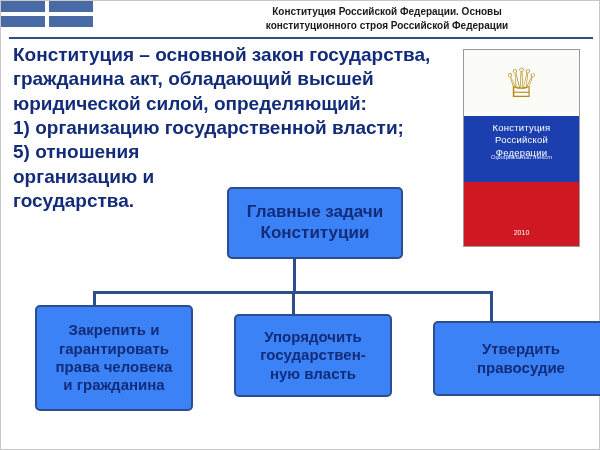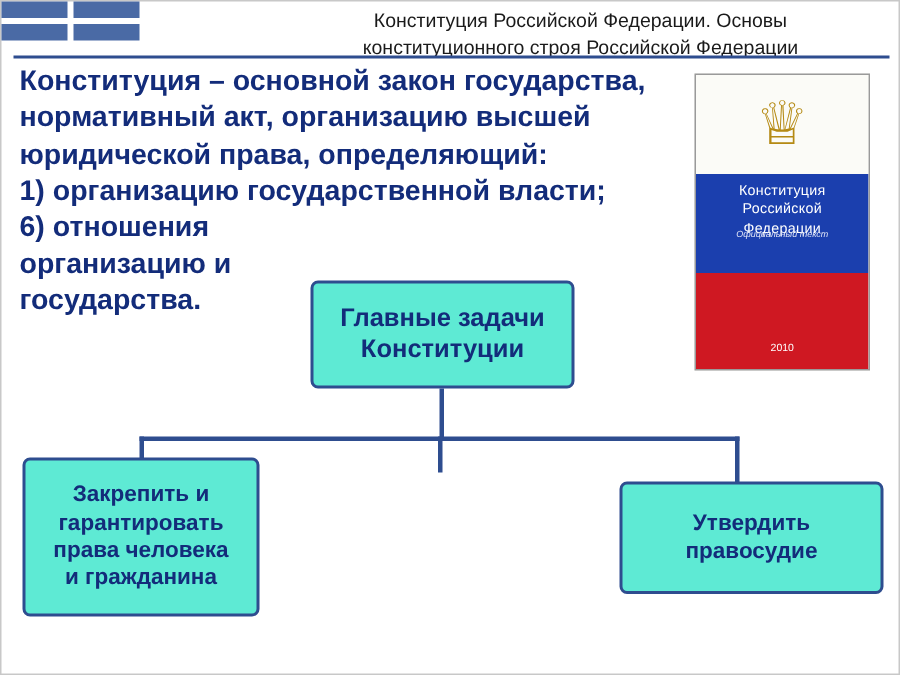--- a/index.html
+++ b/index.html
@@ -38,22 +38,22 @@
   .header-deco .b2 { left: 48px; top: 0; width: 44px; height: 11px; }
   .header-deco .b3 { left: 0;  top: 15px; width: 44px; height: 11px; }
   .header-deco .b4 { left: 48px; top: 15px; width: 44px; height: 11px; }
 
   .header-title {
     position: absolute;
     top: 4px;
     left: 180px;
     width: 412px;
     text-align: center;
-    font-size: 13px;
-    font-weight: normal;
+    font-size: 10px;
+    font-weight: bold;
     color: #1a1a1a;
     line-height: 1.35;
   }
 
   .header-rule {
     position: absolute;
     top: 36px;
     left: 8px;
     width: 584px;
     height: 2px;
@@ -134,28 +134,29 @@
     color: #ffffff;
     font-size: 7px;
   }
 
   
   .node {
     position: absolute;
     box-sizing: border-box;
     border: 2px solid #2e4d8f;
     border-radius: 5px;
-    background: #5eead4;
+    background: #3b82f6;
     color: #132c7a;
     font-weight: bold;
     text-align: center;
     display: flex;
     align-items: center;
     justify-content: center;
     line-height: 1.22;
+    margin-left: 20px;
   }
   .node-main {
     left: 206px;
     top: 186px;
     width: 176px;
     height: 72px;
     font-size: 17px;
   }
   .node-1 {
     left: 14px;
@@ -204,24 +205,24 @@
 
   <div class="header-title">
     <div>Конституция Российской Федерации. Основы</div>
     <div>конституционного строя Российской Федерации</div>
   </div>
 
   <div class="header-rule"></div>
 
   <div class="main-text">
     <div class="line">Конституция – основной  закон государства,</div>
-    <div class="line">нормативный акт, организацию высшей</div>
-    <div class="line">юридической права, определяющий:</div>
+    <div class="line">гражданина акт, обладающий высшей</div>
+    <div class="line">юридической силой, определяющий:</div>
     <div class="line">1) организацию государственной власти;</div>
-    <div class="line">6) отношения</div>
+    <div class="line">5) отношения</div>
     <div class="line">организацию и</div>
     <div class="line">государства.</div>
   </div>
 
   <div class="book">
     <div class="band-white"></div>
     <div class="band-blue"></div>
     <div class="band-red"></div>
     <div class="crest">♕</div>
     <div class="title" style="white-space:pre-line">Конституция
@@ -236,16 +237,19 @@
   <div class="conn c-left"></div>
   <div class="conn c-mid"></div>
   <div class="conn c-right"></div>
 
   <div class="node node-main" style="white-space:pre-line">Главные задачи
 Конституции</div>
   <div class="node node-1" style="white-space:pre-line">Закрепить и
 гарантировать
 права человека
 и гражданина</div>
+  <div class="node node-2" style="white-space:pre-line">Упорядочить
+государствен-
+ную власть</div>
   <div class="node node-3" style="white-space:pre-line">Утвердить
 правосудие</div>
 
 </div>
 
 </body></html>

